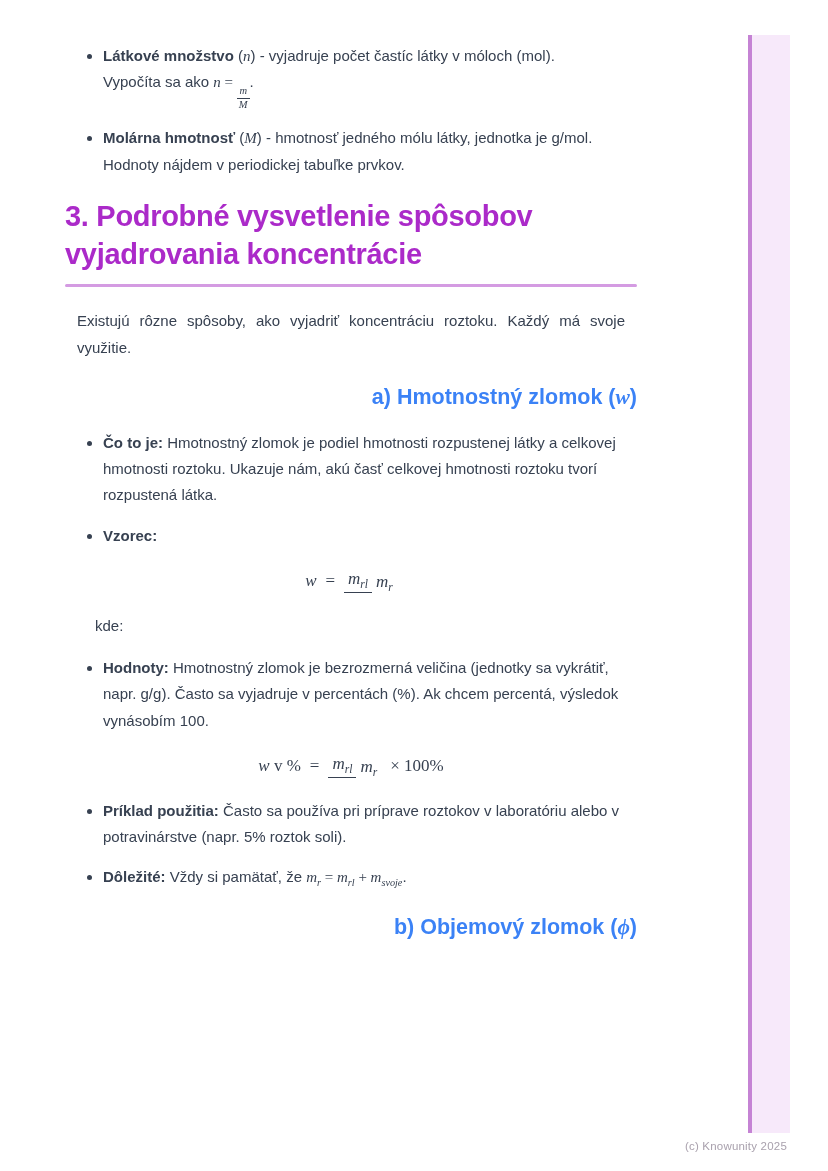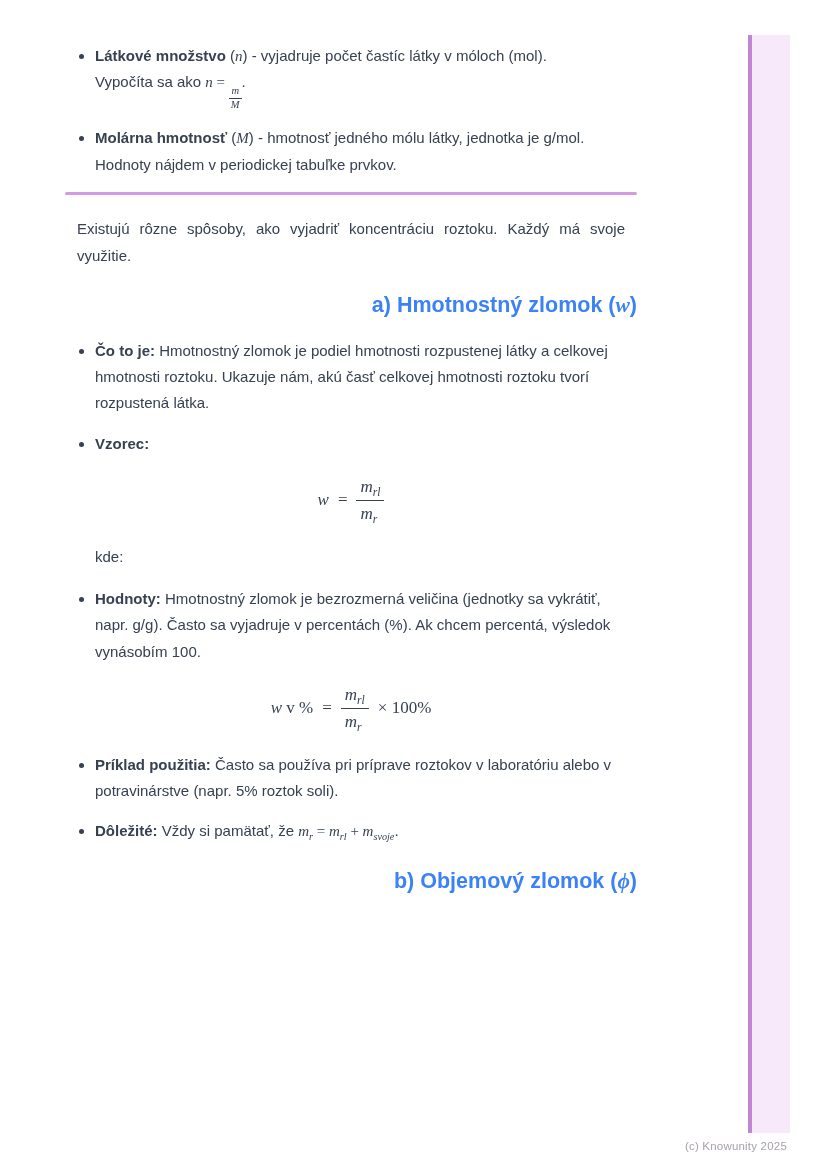--- a/index.html
+++ b/index.html
@@ -7,32 +7,32 @@
         font-family:"Liberation Sans",sans-serif;color:#374151;font-size:15px;overflow:hidden;}
   .stripe{position:absolute;left:748px;top:35px;width:38px;height:1098px;
           background:#f7e9fa;border-left:4px solid #c583d4;z-index:1;}
   .footer{position:absolute;top:1140px;right:41px;font-size:11.5px;color:#a9a1ad;
           z-index:3;letter-spacing:0.2px;}
   .content{position:absolute;left:65px;top:34px;width:572px;z-index:2;}
   .b{font-weight:700;}
   .m{font-family:"Liberation Serif",serif;font-style:italic;}
   .mu{font-family:"Liberation Serif",serif;font-style:normal;}
   sub.ms{font-family:"Liberation Serif",serif;font-style:italic;font-size:0.68em;line-height:0;}
-  ul.blist{list-style:disc;margin:9px 0 0;padding-left:30px;}
+  ul.blist{list-style:disc;margin:9px 8px 0;padding-left:30px;}
   ul.blist>li{margin-bottom:14px;line-height:1.75;}
   ul.blist>li::marker{color:#374151;}
   h1{font-size:29px;line-height:1.31;color:#ab2ac9;margin:20px 0 0;font-weight:700;letter-spacing:-0.3px;}
   .rule{border:none;border-top:3px solid #d49be2;border-radius:2px;margin:10px 0 0;}
   p.intro{text-align:justify;line-height:1.8;margin:20px 12px 0;}
   h2{font-size:21.5px;color:#3b82f6;margin:24px 0 0;font-weight:700;text-align:right;}
   h2 .m{font-weight:700;}
   ul.blist.afterh2{margin-top:20px;}
   .formula{display:flex;justify-content:center;align-items:center;gap:9px;margin:20px 0;
            font-family:"Liberation Serif",serif;font-size:17px;color:#374151;}
-  .frac{display:inline-flex;flex-direction:column;text-align:left;}
+  .frac{display:inline-flex;flex-direction:row;text-align:right;}
   .frac .fn{padding:0 4px 3px;border-bottom:1.4px solid #374151;}
   .frac .fd{padding:3px 4px 0;}
   .ifrac{display:inline-flex;flex-direction:column;text-align:center;font-size:10.5px;
          vertical-align:-7px;line-height:1.2;font-family:"Liberation Serif",serif;font-style:italic;}
   .ifrac .ifn{border-bottom:1px solid #374151;padding:0 2px;}
   .ifrac .ifd{padding:0 2px;}
   .kde{margin:18px 0 0 30px;line-height:1.75;}
   .kde ul{list-style:circle;margin:6px 0 0;padding-left:43px;}
   .kde ul>li{margin-bottom:9px;line-height:1.75;}
   .kde ul>li::marker{color:#374151;}
@@ -54,20 +54,21 @@
               <span class="ifn">m</span>
               <span class="ifd">M</span>
             </span><span>.</span>
         </div>
       </li>
       <li>
         <span class="b">Molárna hmotnosť</span><span> (</span><span class="m">M</span><span>) - hmotnosť jedného mólu látky, jednotka je g/mol. Hodnoty nájdem v periodickej tabuľke prvkov.</span>
       </li>
     </ul>
 
+    <h1>3. Podrobné vysvetlenie spôsobov vyjadrovania koncentrácie</h1>
     <hr class="rule">
 
     <p class="intro">Existujú rôzne spôsoby, ako vyjadriť koncentráciu roztoku. Každý má svoje využitie.</p>
 
     <h2><span>a) Hmotnostný zlomok (</span><span class="m">w</span><span>)</span></h2>
 
     <ul class="blist afterh2">
       <li>
         <span class="b">Čo to je:</span><span> Hmotnostný zlomok je podiel hmotnosti rozpustenej látky a celkovej hmotnosti roztoku. Ukazuje nám, akú časť celkovej hmotnosti roztoku tvorí rozpustená látka.</span>
       </li>

